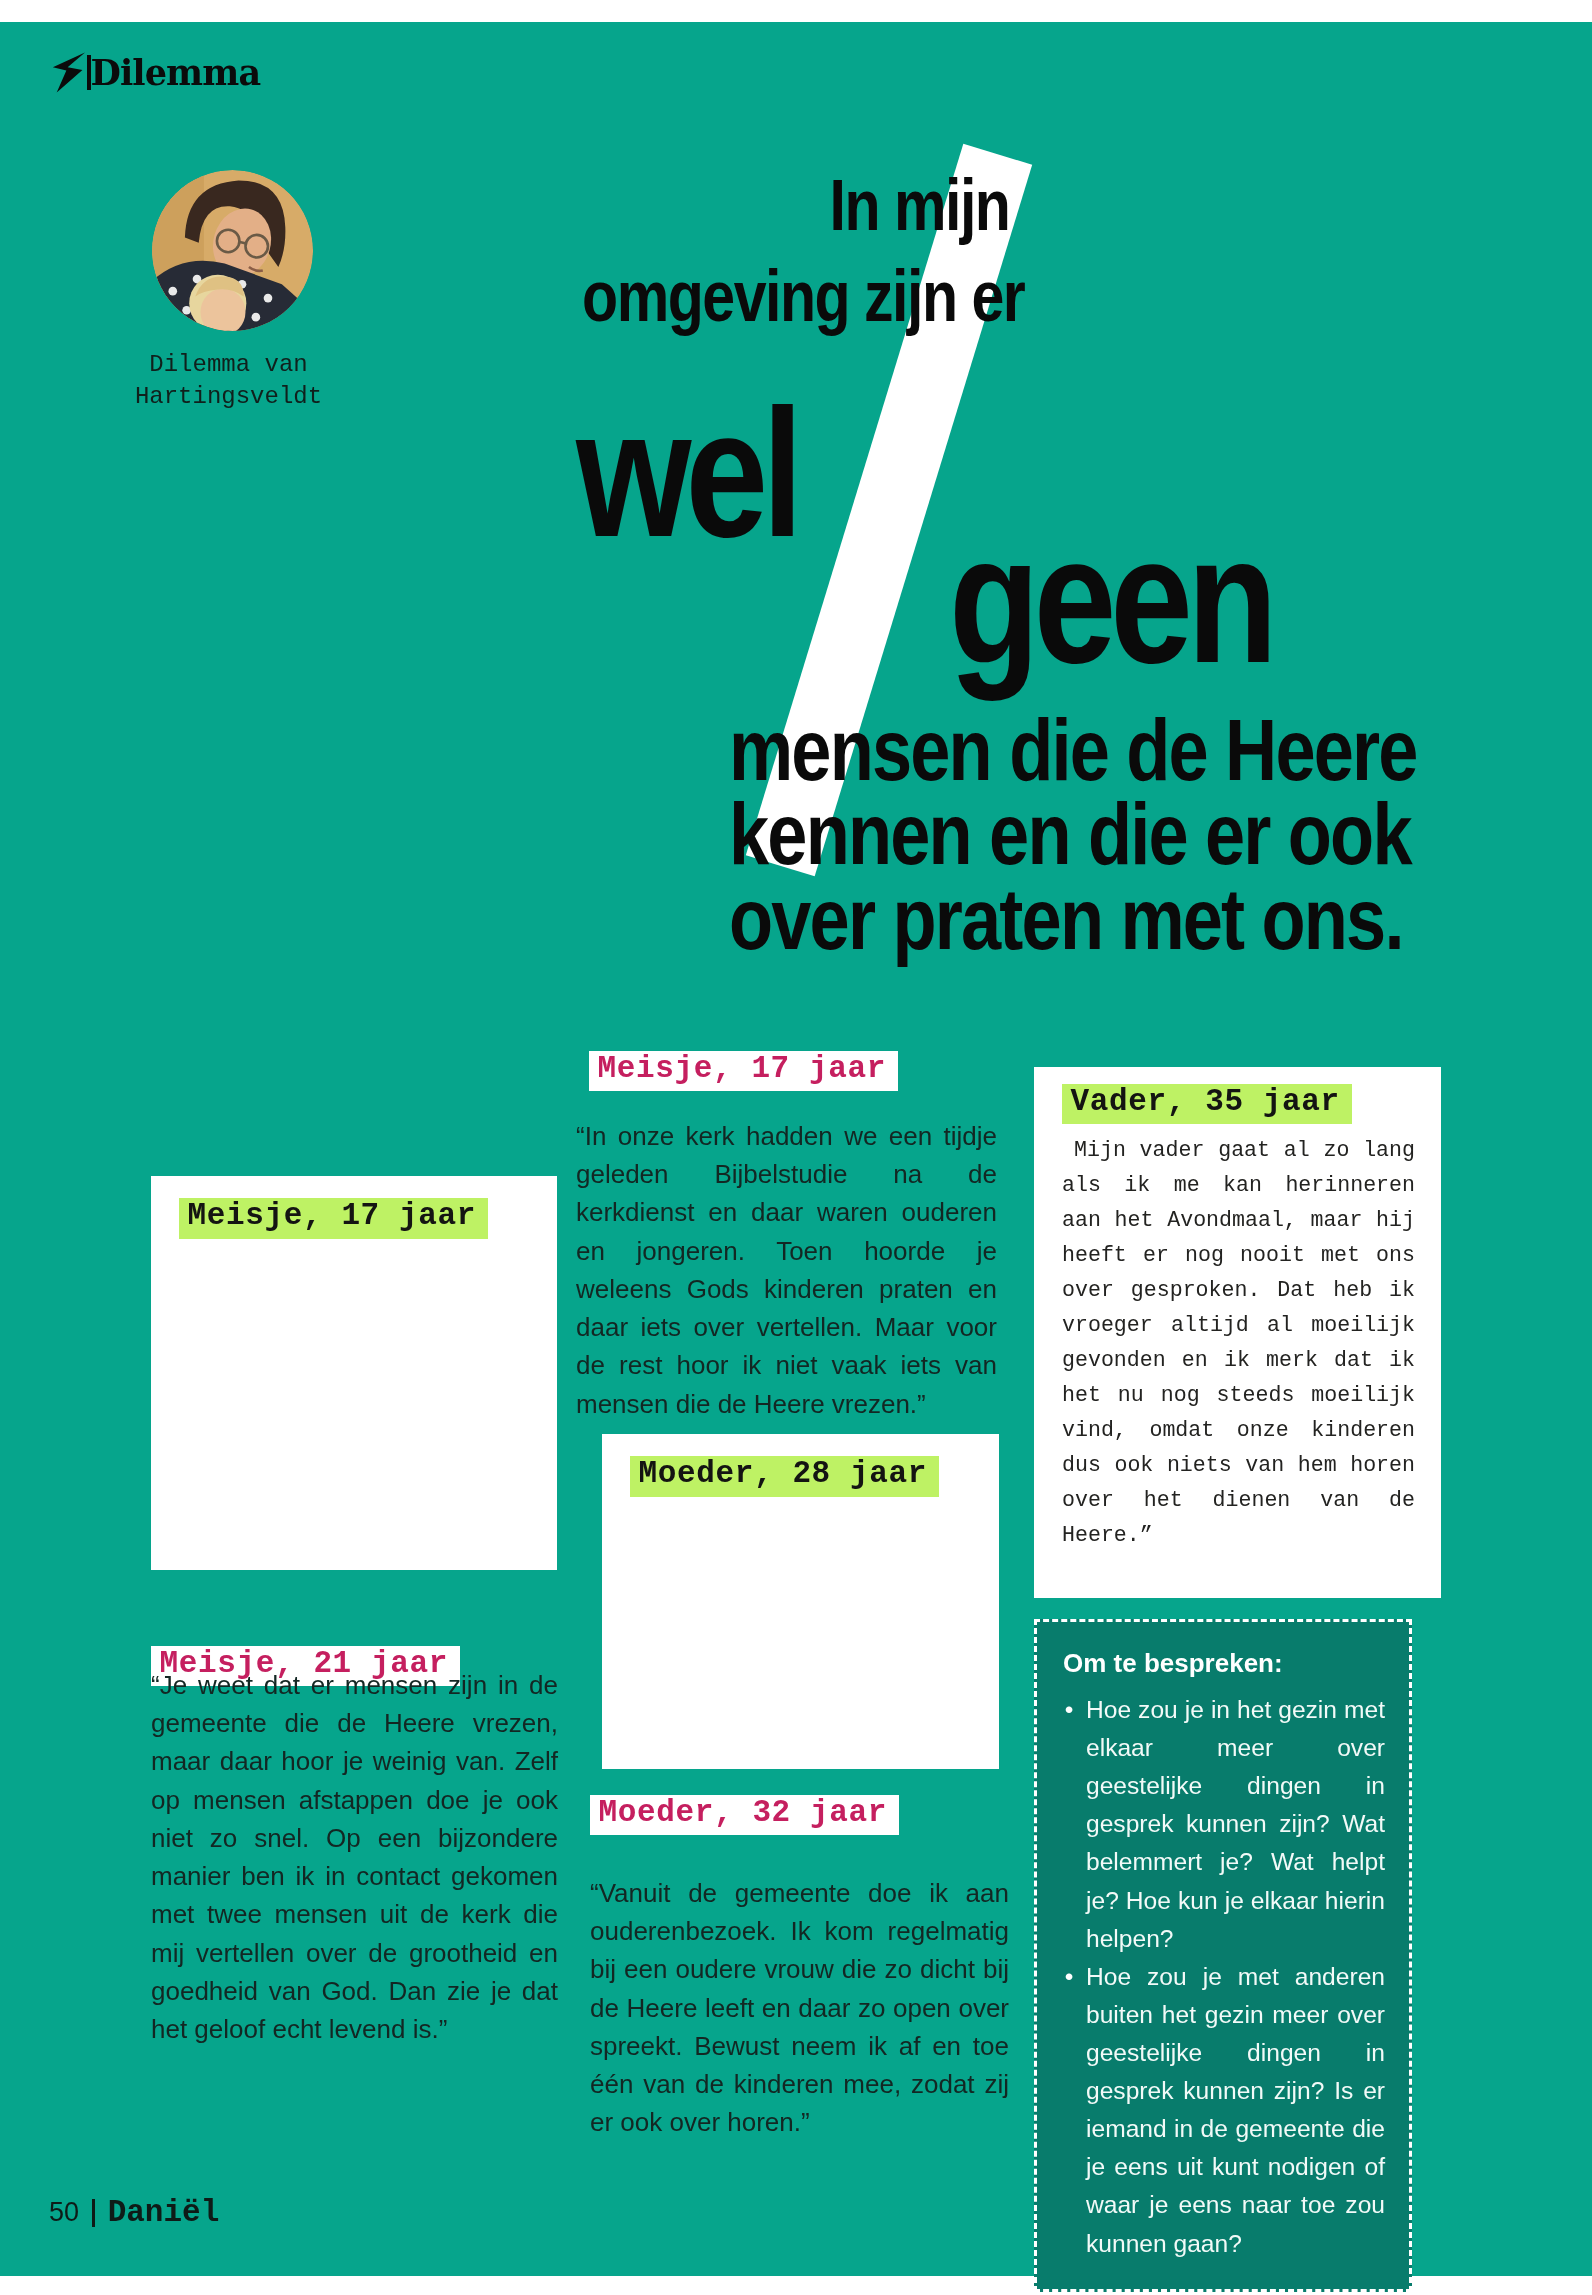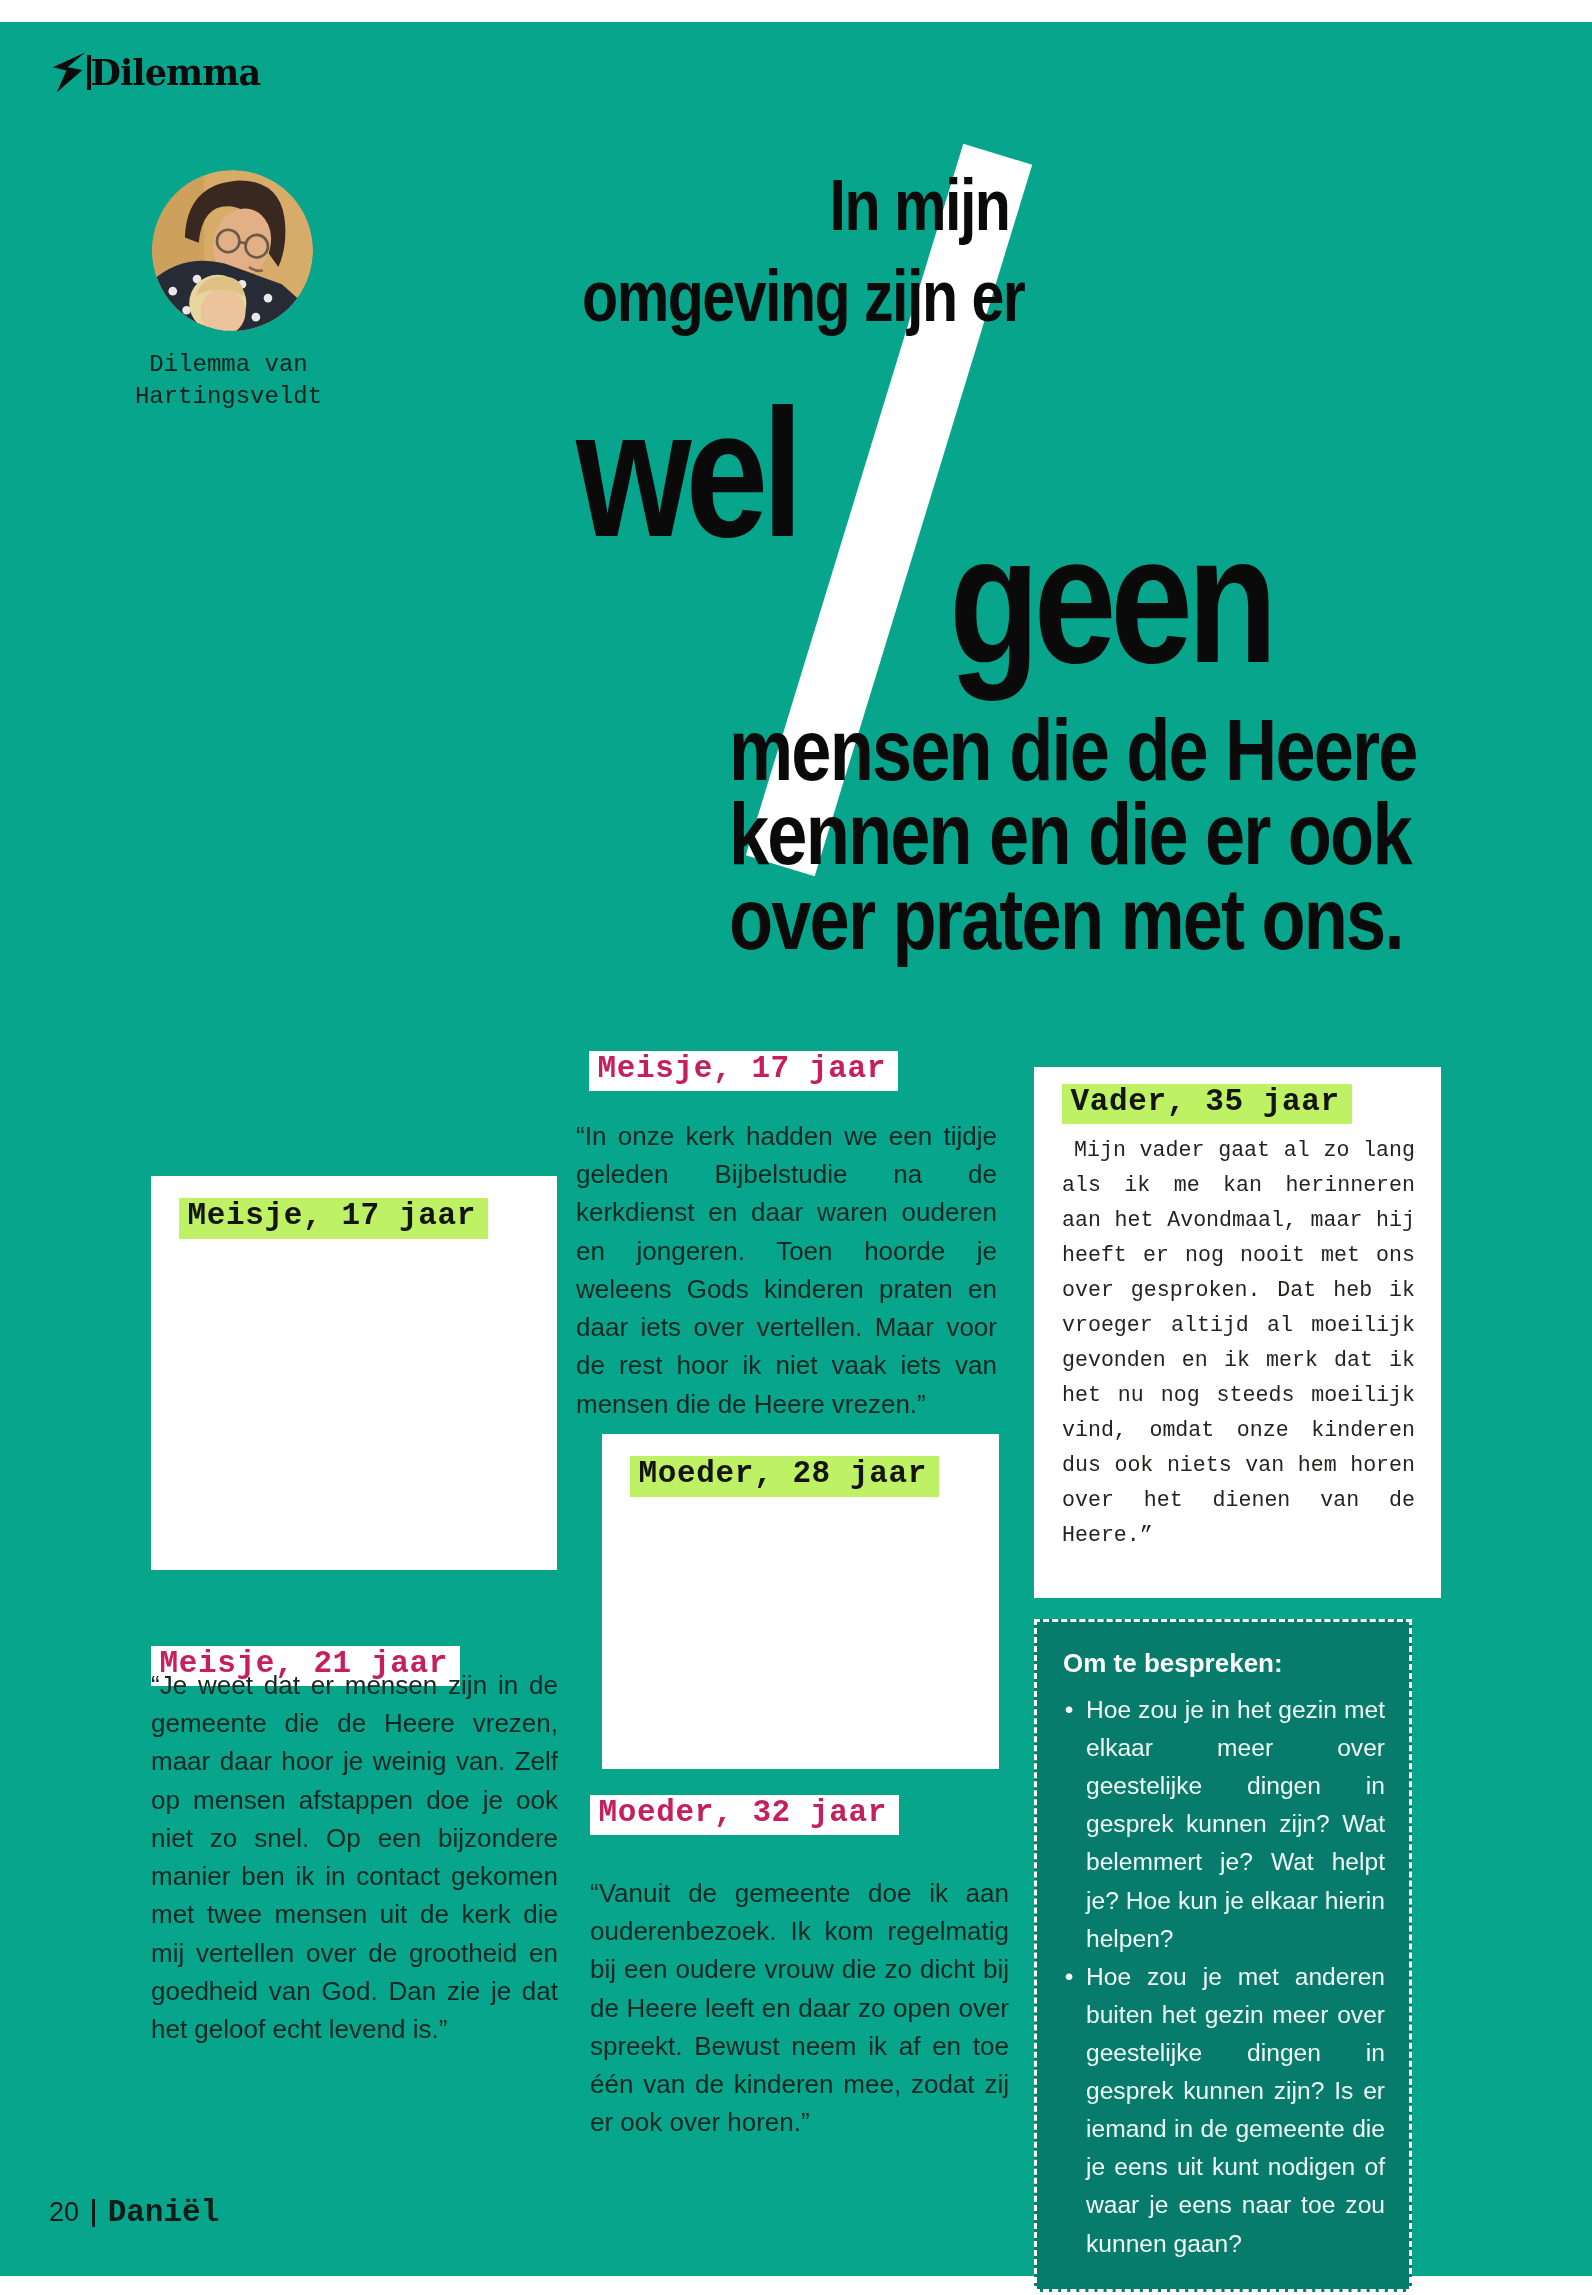--- a/index.html
+++ b/index.html
@@ -156,18 +156,18 @@
 
   <aside class="discussion">
     <h2 class="discussion-title">Om te bespreken:</h2>
     <ul>
       <li>Hoe zou je in het gezin met elkaar meer over geestelijke dingen in gesprek kunnen zijn? Wat belemmert je? Wat helpt je? Hoe kun je elkaar hierin helpen?</li>
       <li>Hoe zou je met anderen buiten het gezin meer over geestelijke dingen in gesprek kunnen zijn? Is er iemand in de gemeente die je eens uit kunt nodigen of waar je eens naar toe zou kunnen gaan?</li>
     </ul>
   </aside>
 
   <footer class="footer">
-    <span class="footer-page">20</span>
+    <span class="footer-page">50</span>
     <span class="footer-sep"></span>
     <span class="footer-mag">Daniël</span>
   </footer>
 </div>
 
 
 </body></html>

